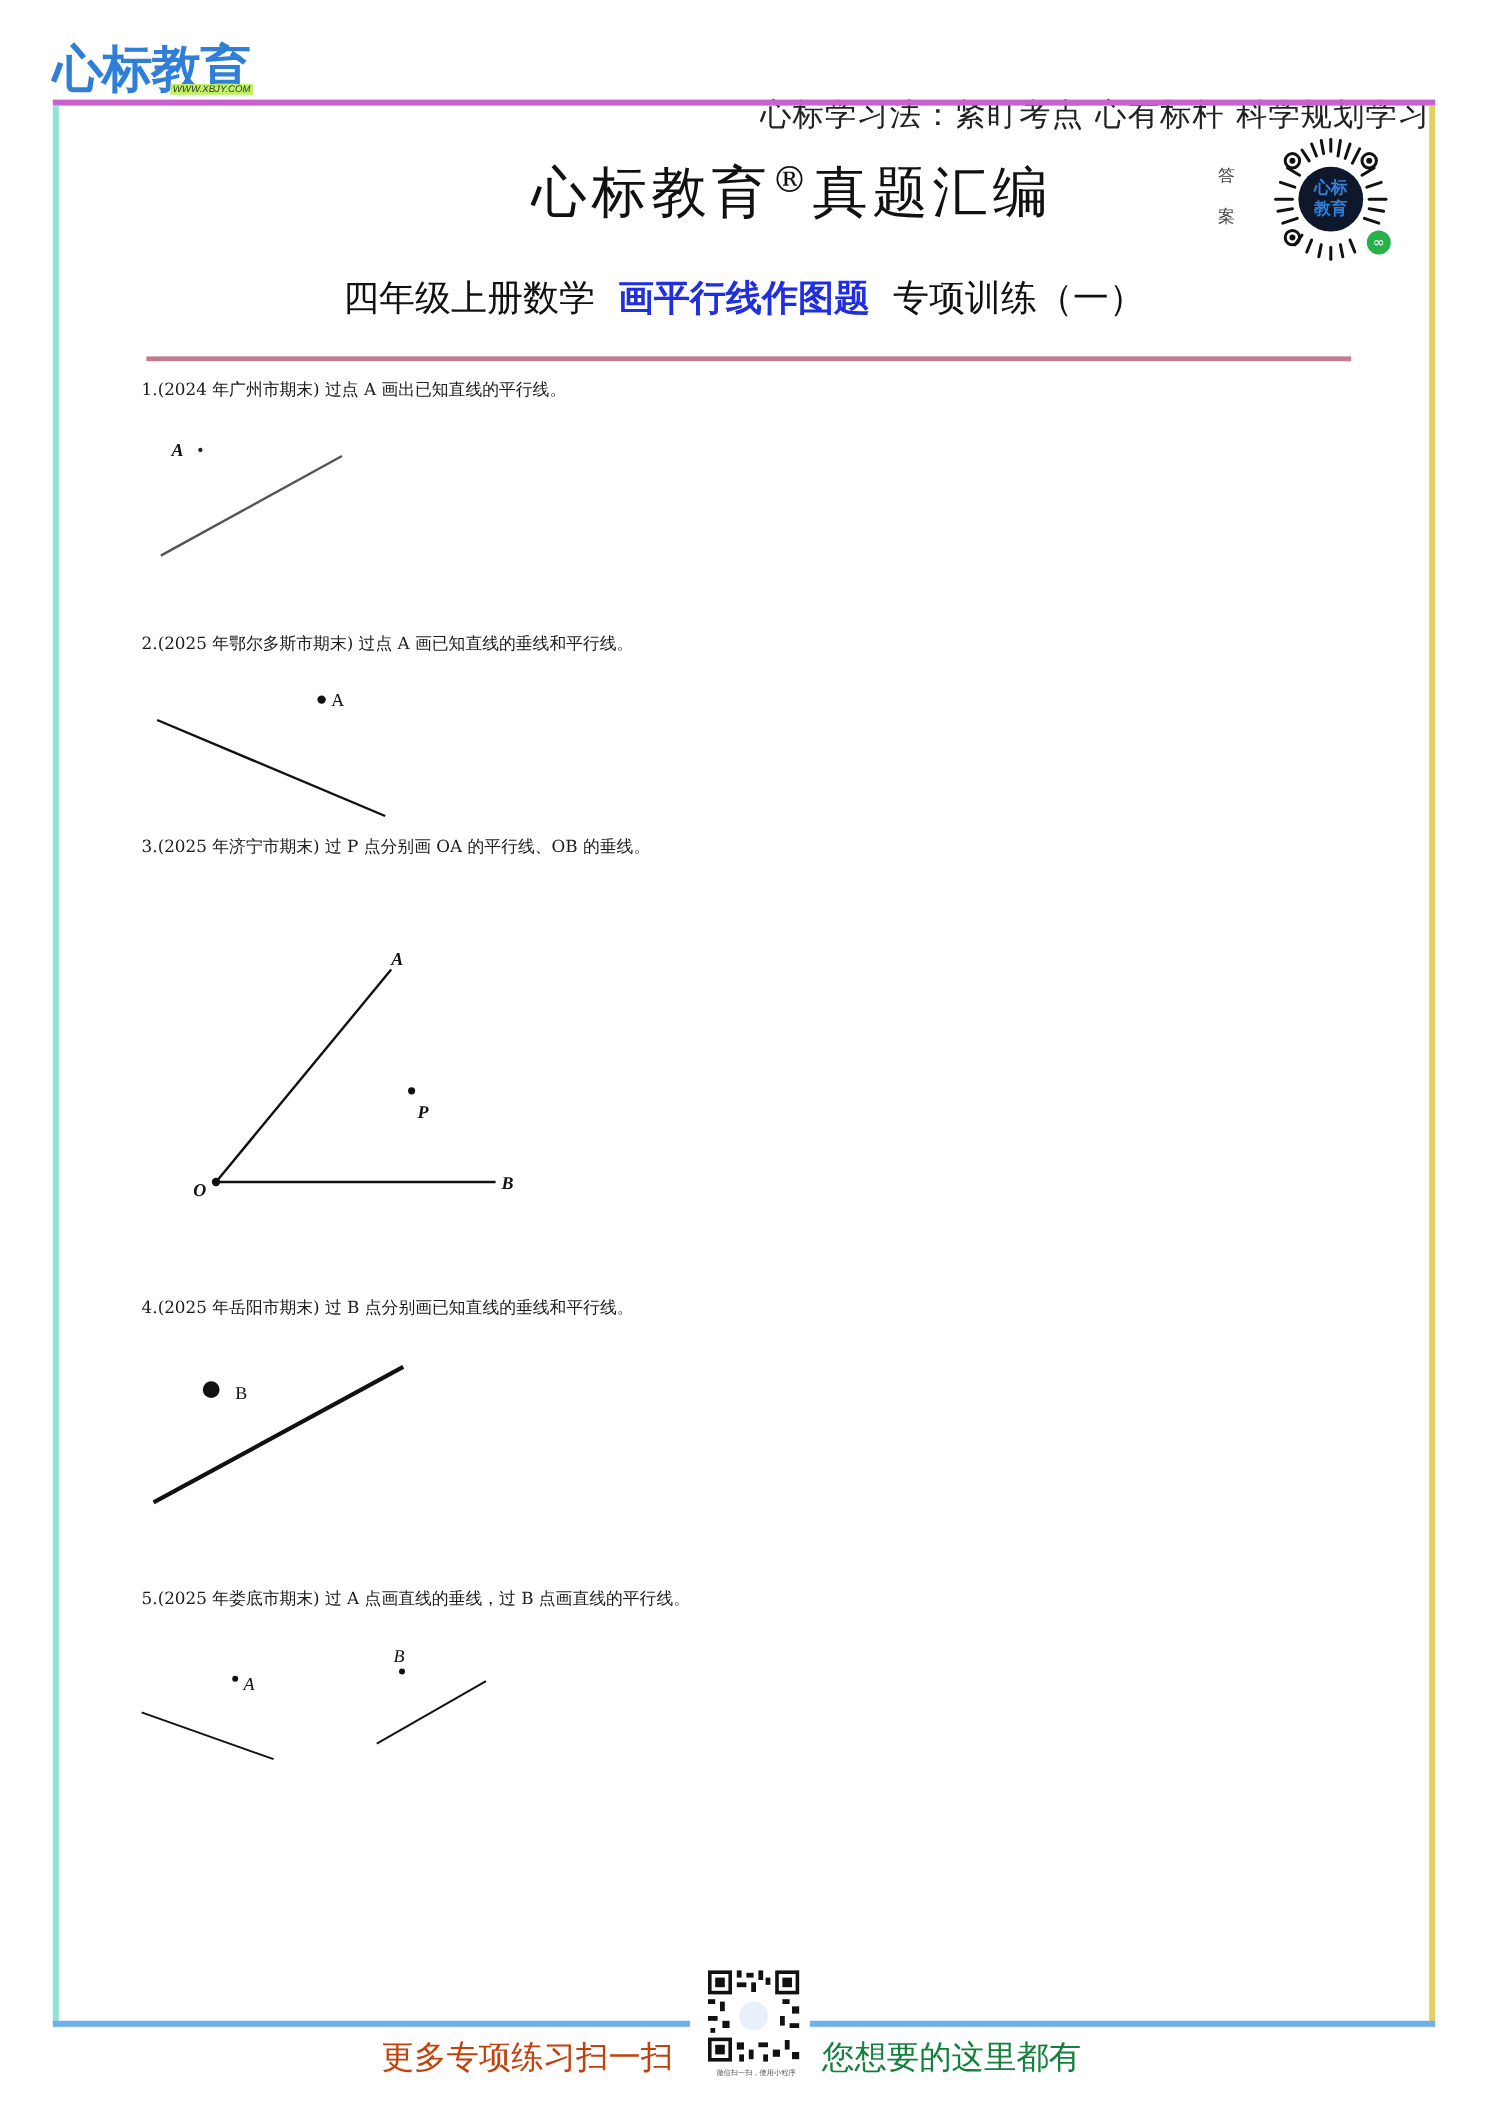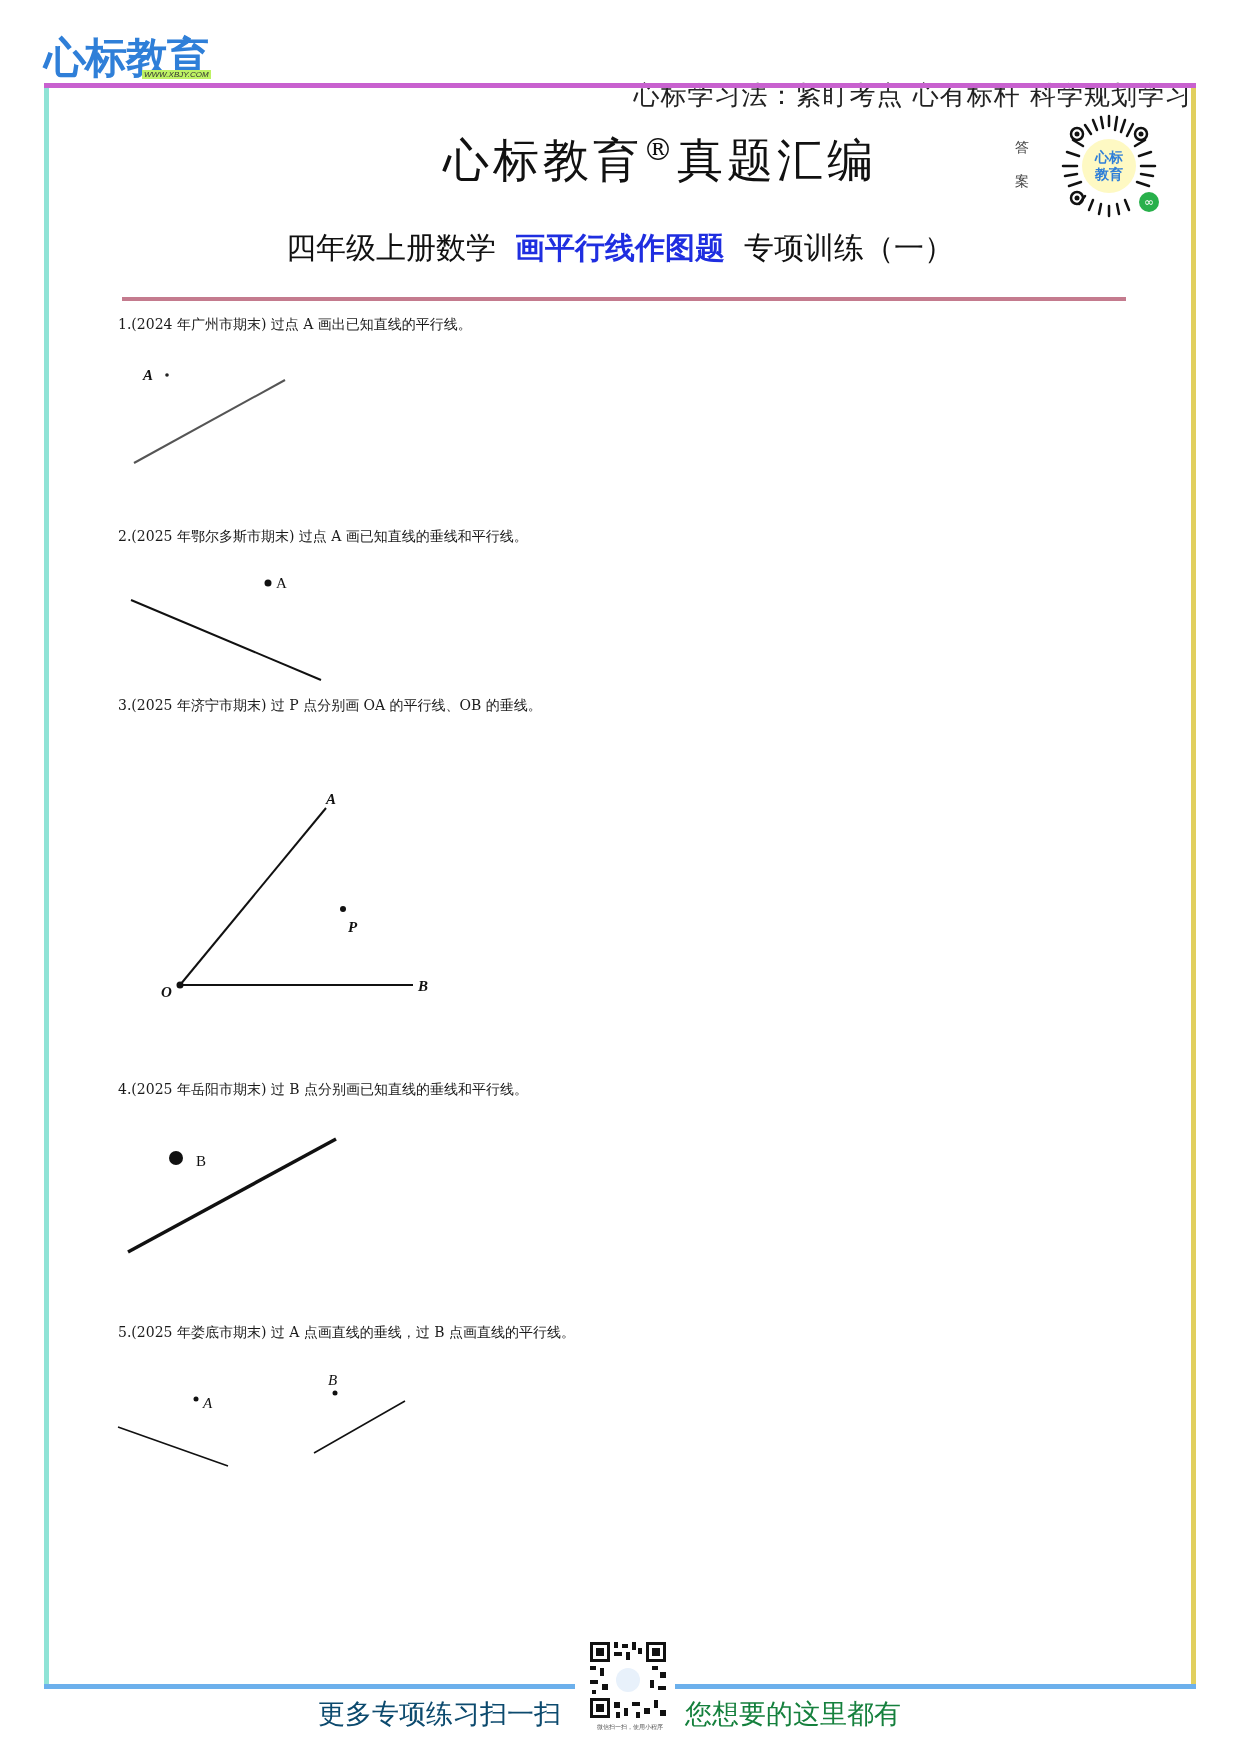--- a/index.html
+++ b/index.html
@@ -20,34 +20,34 @@
     .bar-right { left: 1191px; top: 88px; width: 5px; height: 1597px; background: #e1cf5e; }
     .bar-bottom-l { left: 44px; top: 1684px; width: 531px; height: 5px; background: #6cb0ec; }
     .bar-bottom-r { left: 675px; top: 1684px; width: 521px; height: 5px; background: #6cb0ec; }
 
     .title { left: 0; width: 1240px; top: 130px; text-align: center; font-size: 46px; letter-spacing: 4px; color: #111; margin-left: 40px; }
     .title .reg { font-size: 30px; vertical-align: super; }
 
     .answer-label { left: 1012px; top: 130px; width: 20px; font-family: "DejaVu Sans", sans-serif; font-size: 14px; color: #444; line-height: 34px; text-align: center; }
 
     .qr-round { left: 1055px; top: 112px; width: 108px; height: 108px; border-radius: 50%; }
-    .qr-center { position: absolute; left: 27px; top: 27px; width: 54px; height: 54px; border-radius: 50%; background: #fef9c3; display: flex; flex-direction: column; align-items: center; justify-content: center; font-family: "DejaVu Sans", sans-serif; color: #2f7fd8; font-size: 14px; font-weight: bold; line-height: 17px; }
+    .qr-center { position: absolute; left: 27px; top: 27px; width: 54px; height: 54px; border-radius: 50%; background: #0f172a; display: flex; flex-direction: column; align-items: center; justify-content: center; font-family: "DejaVu Sans", sans-serif; color: #2f7fd8; font-size: 14px; font-weight: bold; line-height: 17px; }
     .qr-badge { position: absolute; right: 4px; bottom: 8px; width: 20px; height: 20px; border-radius: 50%; background: #28b04b; color: #fff; font-size: 12px; display: flex; align-items: center; justify-content: center; font-family: "DejaVu Sans", sans-serif; }
 
     .subtitle { left: 0; width: 1240px; top: 228px; text-align: center; font-family: "DejaVu Sans", sans-serif; font-size: 30px; color: #111; }
     .subtitle .hl { color: #1f2ee0; font-weight: bold; }
 
     .divider { left: 122px; top: 297px; width: 1004px; height: 4px; background: #c47b8e; }
 
     
     .q { left: 118px; font-size: 14px; color: #1a1a1a; white-space: nowrap; }
     .lbl { font-family: "Liberation Serif", serif; font-size: 15px; fill: #111; }
 
     
-    .footer-l { left: 318px; top: 1696px; font-family: "DejaVu Sans", sans-serif; font-size: 27px; color: #0c4a6e; }
+    .footer-l { left: 318px; top: 1696px; font-family: "DejaVu Sans", sans-serif; font-size: 27px; color: #c2410c; }
     .footer-r { left: 685px; top: 1696px; font-family: "DejaVu Sans", sans-serif; font-size: 27px; color: #15803d; }
     .footer-qr { left: 588px; top: 1640px; width: 80px; height: 80px; }
     .footer-qr-cap { left: 580px; top: 1723px; width: 100px; font-family: "DejaVu Sans", sans-serif; font-size: 6px; color: #555; text-align: center; white-space: nowrap; }
   </style>
 </head>
 <body>
 
 <div class="abs logo">
   <span class="logo-main">心标教育</span>
   <span class="logo-url">WWW.XBJY.COM</span>

